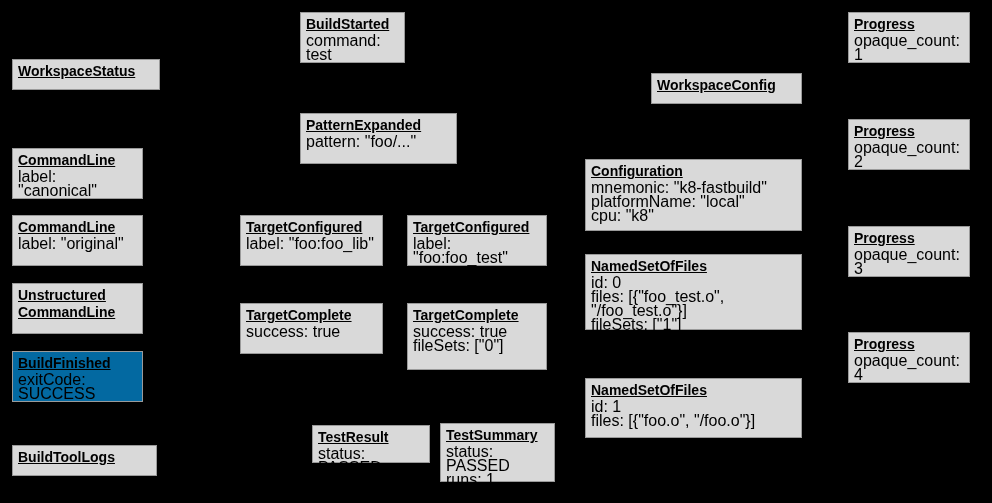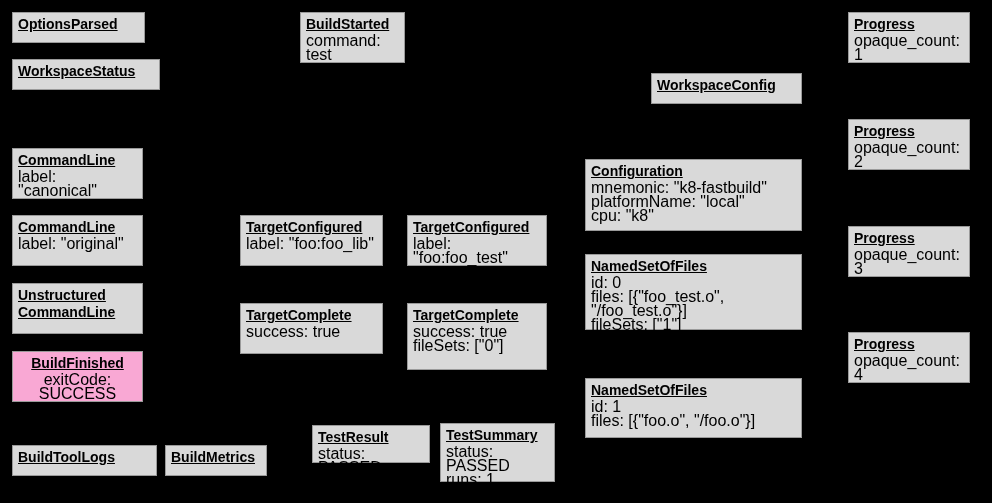--- a/index.html
+++ b/index.html
@@ -39,51 +39,49 @@
     white-space: pre-line;
     display: block;
     margin-top: 1px;
   }
   .node .attrs:empty { display: none; }
 </style>
 </head>
 <body>
 
 <div id="canvas" style="background: rgb(0, 0, 0);">
-    <div class="node" style="left: 12px; top: 12px; width: 133px; height: 31px; background: rgb(217, 217, 217); border-color: rgb(154, 154, 154); color: rgb(0, 0, 0);">
-      <span class="title">OptionsParsed</span>
-    </div>
     <div class="node" style="left: 12px; top: 59px; width: 148px; height: 31px; background: rgb(217, 217, 217); border-color: rgb(154, 154, 154); color: rgb(0, 0, 0);">
       <span class="title">WorkspaceStatus</span>
     </div>
     <div class="node" style="left: 12px; top: 148px; width: 131px; height: 51px; background: rgb(217, 217, 217); border-color: rgb(154, 154, 154); color: rgb(0, 0, 0);">
       <span class="title">CommandLine</span>
       <span class="attrs">label: "canonical"</span>
     </div>
     <div class="node" style="left: 12px; top: 215px; width: 131px; height: 51px; background: rgb(217, 217, 217); border-color: rgb(154, 154, 154); color: rgb(0, 0, 0);">
       <span class="title">CommandLine</span>
       <span class="attrs">label: "original"</span>
     </div>
     <div class="node" style="left: 12px; top: 283px; width: 131px; height: 51px; background: rgb(217, 217, 217); border-color: rgb(154, 154, 154); color: rgb(0, 0, 0);">
       <span class="title">Unstructured
 CommandLine</span>
     </div>
-    <div class="node" style="left: 12px; top: 351px; width: 131px; height: 51px; background: #f9a8d4; border-color: rgb(154, 154, 154); color: rgb(0, 0, 0); text-align: center;">
+    <div class="node" style="left: 12px; top: 351px; width: 131px; height: 51px; background: #0369a1; border-color: rgb(154, 154, 154); color: rgb(0, 0, 0);">
       <span class="title">BuildFinished</span>
       <span class="attrs">exitCode: SUCCESS</span>
     </div>
     <div class="node" style="left: 12px; top: 445px; width: 145px; height: 31px; background: rgb(217, 217, 217); border-color: rgb(154, 154, 154); color: rgb(0, 0, 0);">
       <span class="title">BuildToolLogs</span>
     </div>
-    <div class="node" style="left: 165px; top: 445px; width: 102px; height: 31px; background: rgb(217, 217, 217); border-color: rgb(154, 154, 154); color: rgb(0, 0, 0);">
-      <span class="title">BuildMetrics</span>
-    </div>
     <div class="node" style="left: 300px; top: 12px; width: 105px; height: 51px; background: rgb(217, 217, 217); border-color: rgb(154, 154, 154); color: rgb(0, 0, 0);">
       <span class="title">BuildStarted</span>
       <span class="attrs">command: test</span>
+    </div>
+    <div class="node" style="left: 300px; top: 113px; width: 157px; height: 51px; background: rgb(217, 217, 217); border-color: rgb(154, 154, 154); color: rgb(0, 0, 0);">
+      <span class="title">PatternExpanded</span>
+      <span class="attrs">pattern: "foo/..."</span>
     </div>
     <div class="node" style="left: 240px; top: 215px; width: 143px; height: 51px; background: rgb(217, 217, 217); border-color: rgb(154, 154, 154); color: rgb(0, 0, 0);">
       <span class="title">TargetConfigured</span>
       <span class="attrs">label: "foo:foo_lib"</span>
     </div>
     <div class="node" style="left: 407px; top: 215px; width: 140px; height: 51px; background: rgb(217, 217, 217); border-color: rgb(154, 154, 154); color: rgb(0, 0, 0);">
       <span class="title">TargetConfigured</span>
       <span class="attrs">label: "foo:foo_test"</span>
     </div>
     <div class="node" style="left: 240px; top: 303px; width: 143px; height: 51px; background: rgb(217, 217, 217); border-color: rgb(154, 154, 154); color: rgb(0, 0, 0);">

